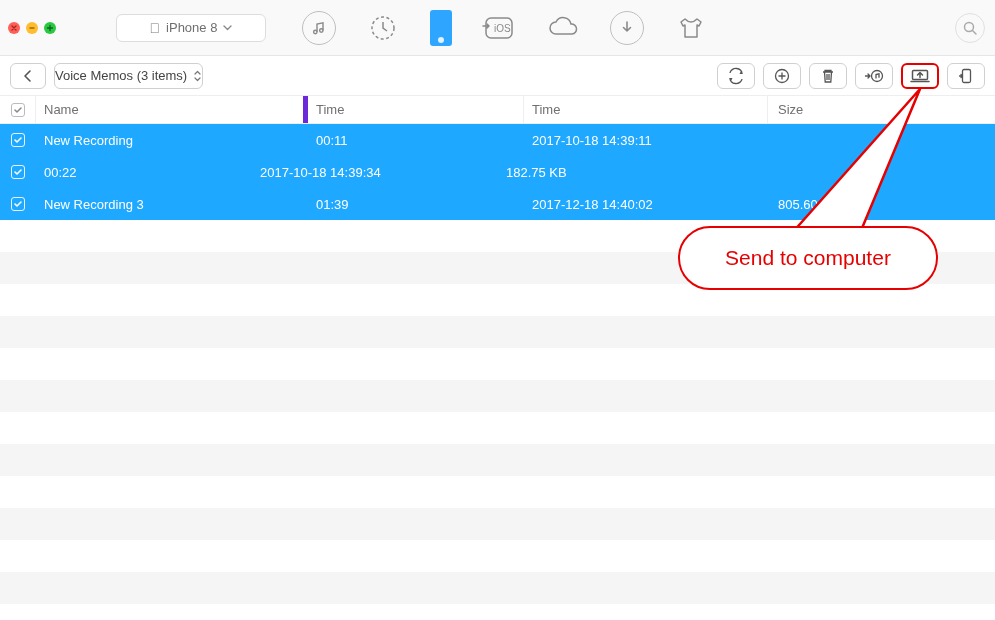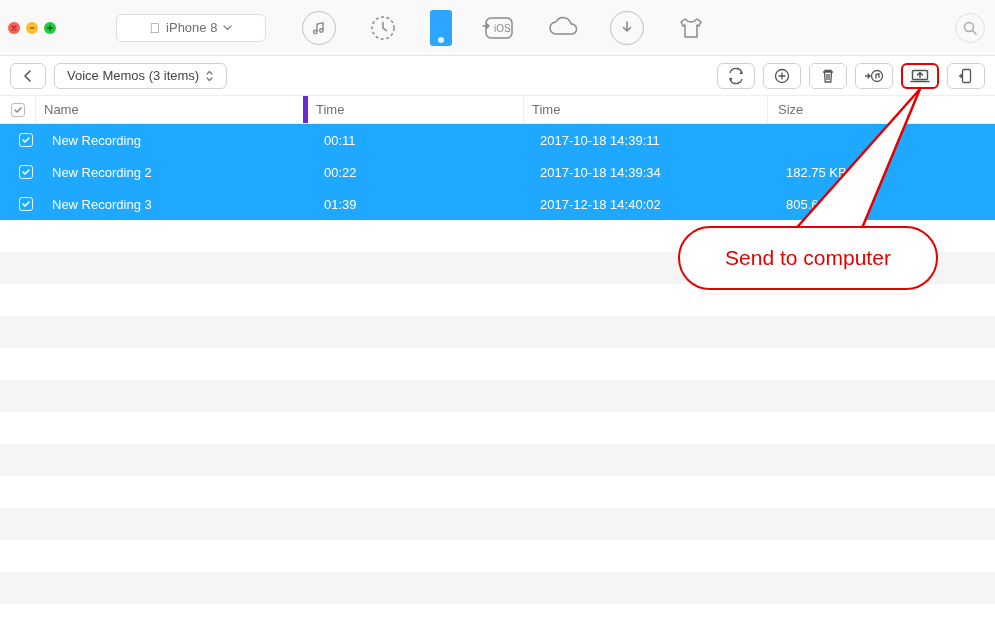--- a/index.html
+++ b/index.html
@@ -83,21 +83,21 @@
     width: 36px; height: 26px;
     border: 1px solid #d0d0d0;
     border-radius: 6px;
     display:flex; align-items:center; justify-content:center;
     color:#555;
   }
   .breadcrumb-pill {
     height: 26px;
     border: 1px solid #d0d0d0;
     border-radius: 6px;
-    padding: 0 12px;
+    padding: 0 0;
     display: flex; align-items: center; gap: 6px;
     color: #444;
     font-size: 13px;
   }
   .updown { display:inline-block; line-height:0; }
   .action-buttons { margin-left: auto; display: flex; gap: 8px; }
   .act-btn {
     width: 38px; height: 26px;
     border: 1px solid #d0d0d0;
     border-radius: 6px;
@@ -123,21 +123,20 @@
   .col-time { flex: 0 0 216px; padding-left: 8px; border-right:1px solid #eee; height:100%; display:flex; align-items:center; }
   .col-date { flex: 0 0 244px; padding-left: 8px; border-right:1px solid #eee; height:100%; display:flex; align-items:center; }
   .col-size { flex: 1; padding-left: 10px; height:100%; display:flex; align-items:center; }
 
   
   .row {
     height: 32px;
     display: flex;
     align-items: flex-end;
     font-size: 13px;
-    padding-left: 8px;
   }
   .row.selected { background: #1ea8ff; color: #fff; }
   .row .col-check, .row .col-name, .row .col-time, .row .col-date, .row .col-size { border-right: none; }
   .chk {
     width: 14px; height: 14px;
     border: 1px solid #bbb;
     border-radius: 3px;
     display:flex; align-items:center; justify-content:center;
     background:#fff;
   }
@@ -348,21 +347,20 @@
       <div class="col-date">2017-10-18 14:39:11</div>
     </div>
     <div class="row selected">
       <div class="col-check">
         <div class="chk">
           <svg width="10" height="10">
             <path d="M2 5 L4 7 L8 3" fill="none" stroke="#fff" stroke-width="1.6" stroke-linecap="round" stroke-linejoin="round"></path>
           </svg>
         </div>
       </div>
-      <div class="col-name">New Recording 2</div>
       <div class="col-time">00:22</div>
       <div class="col-date">2017-10-18 14:39:34</div>
       <div class="col-size">182.75 KB</div>
     </div>
     <div class="row selected">
       <div class="col-check">
         <div class="chk">
           <svg width="10" height="10">
             <path d="M2 5 L4 7 L8 3" fill="none" stroke="#fff" stroke-width="1.6" stroke-linecap="round" stroke-linejoin="round"></path>
           </svg>

